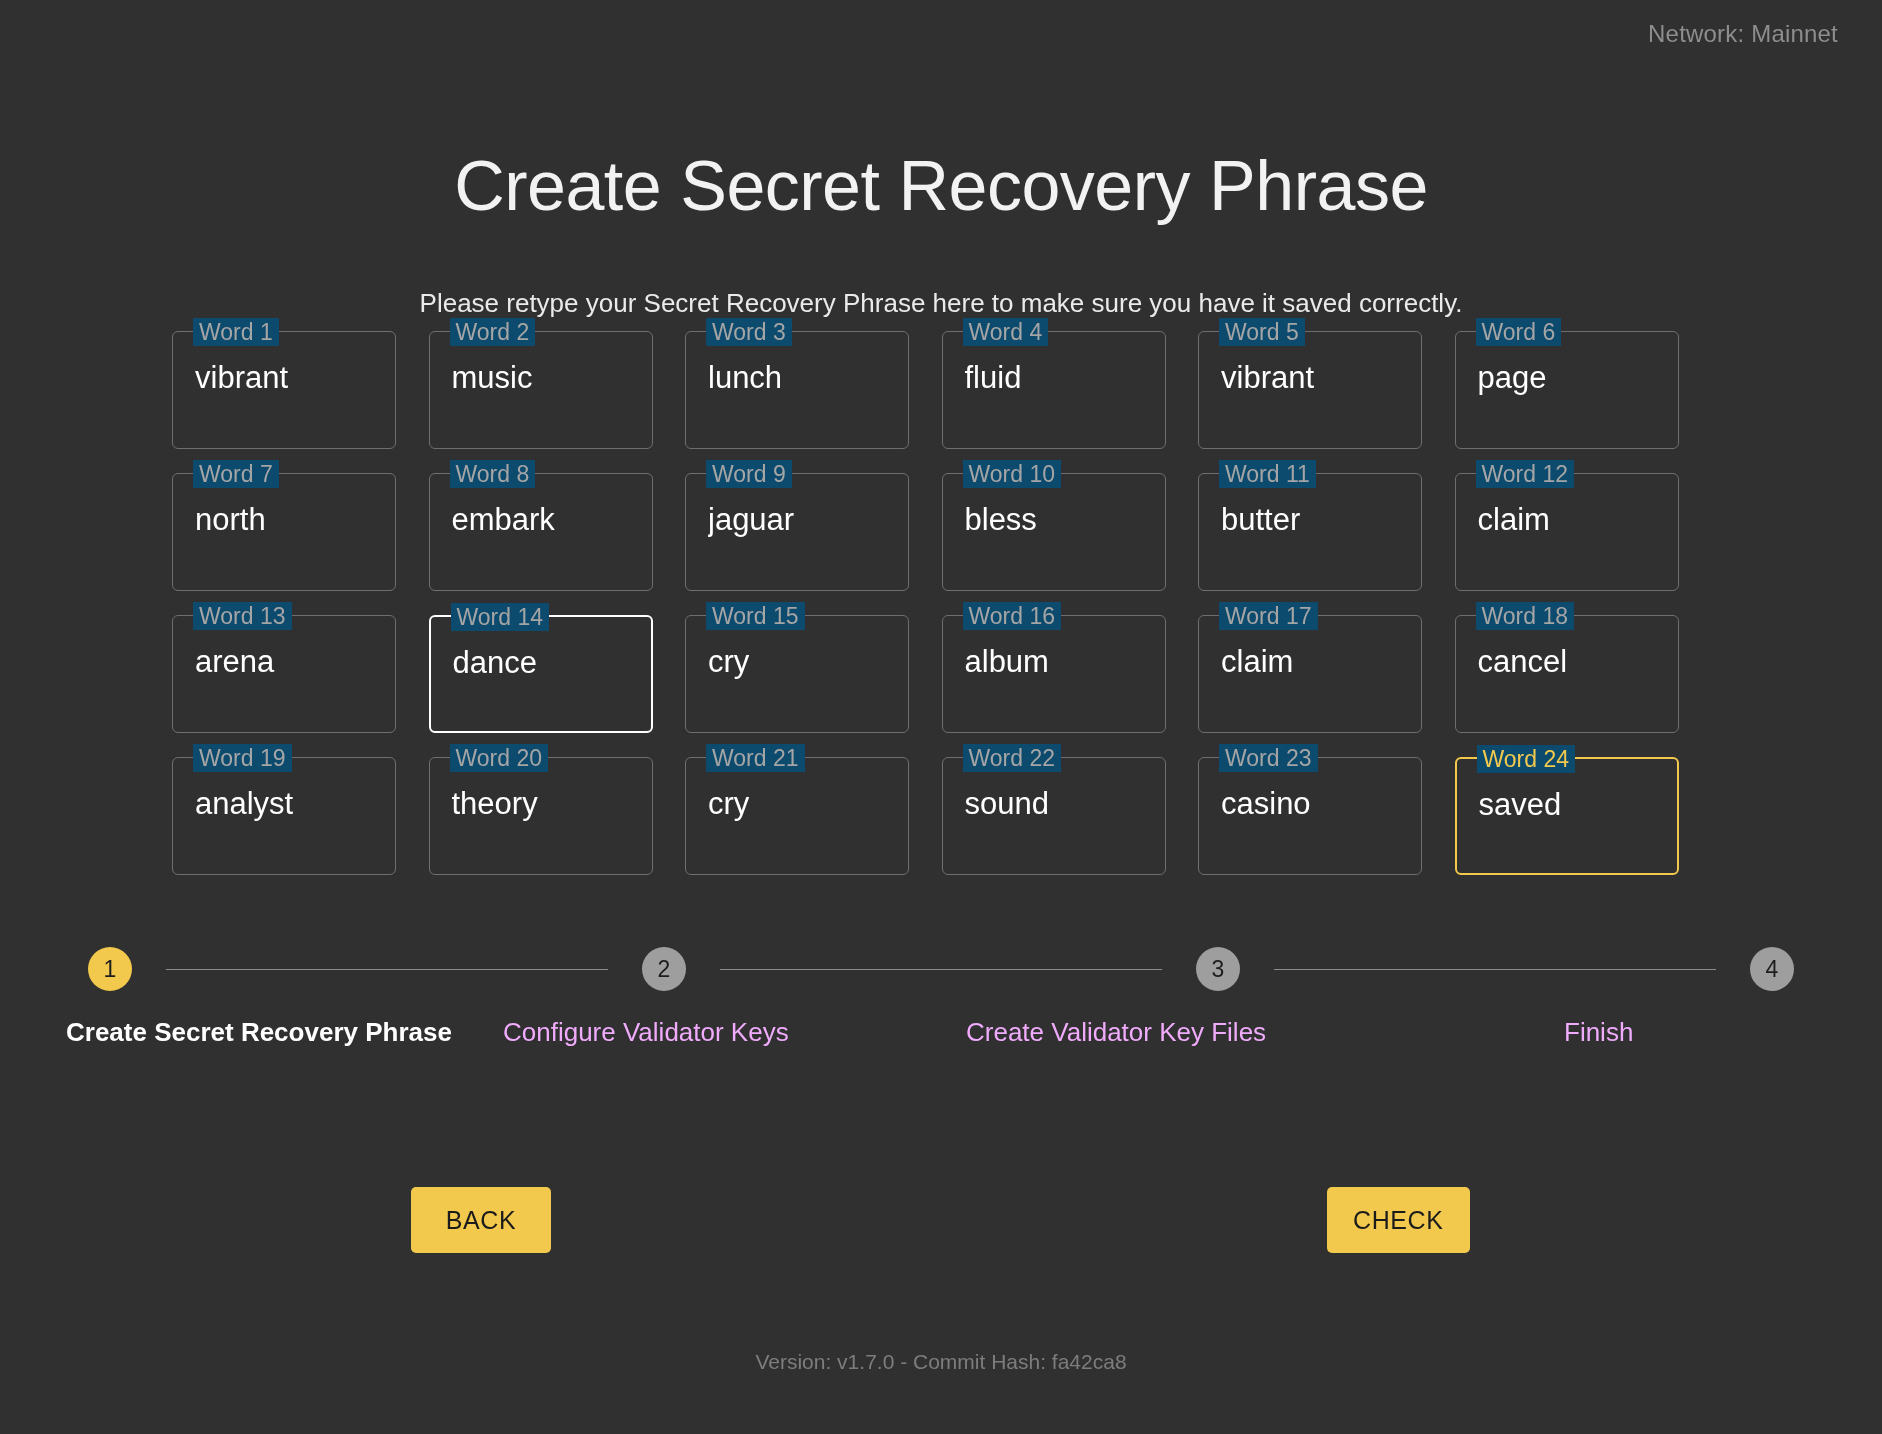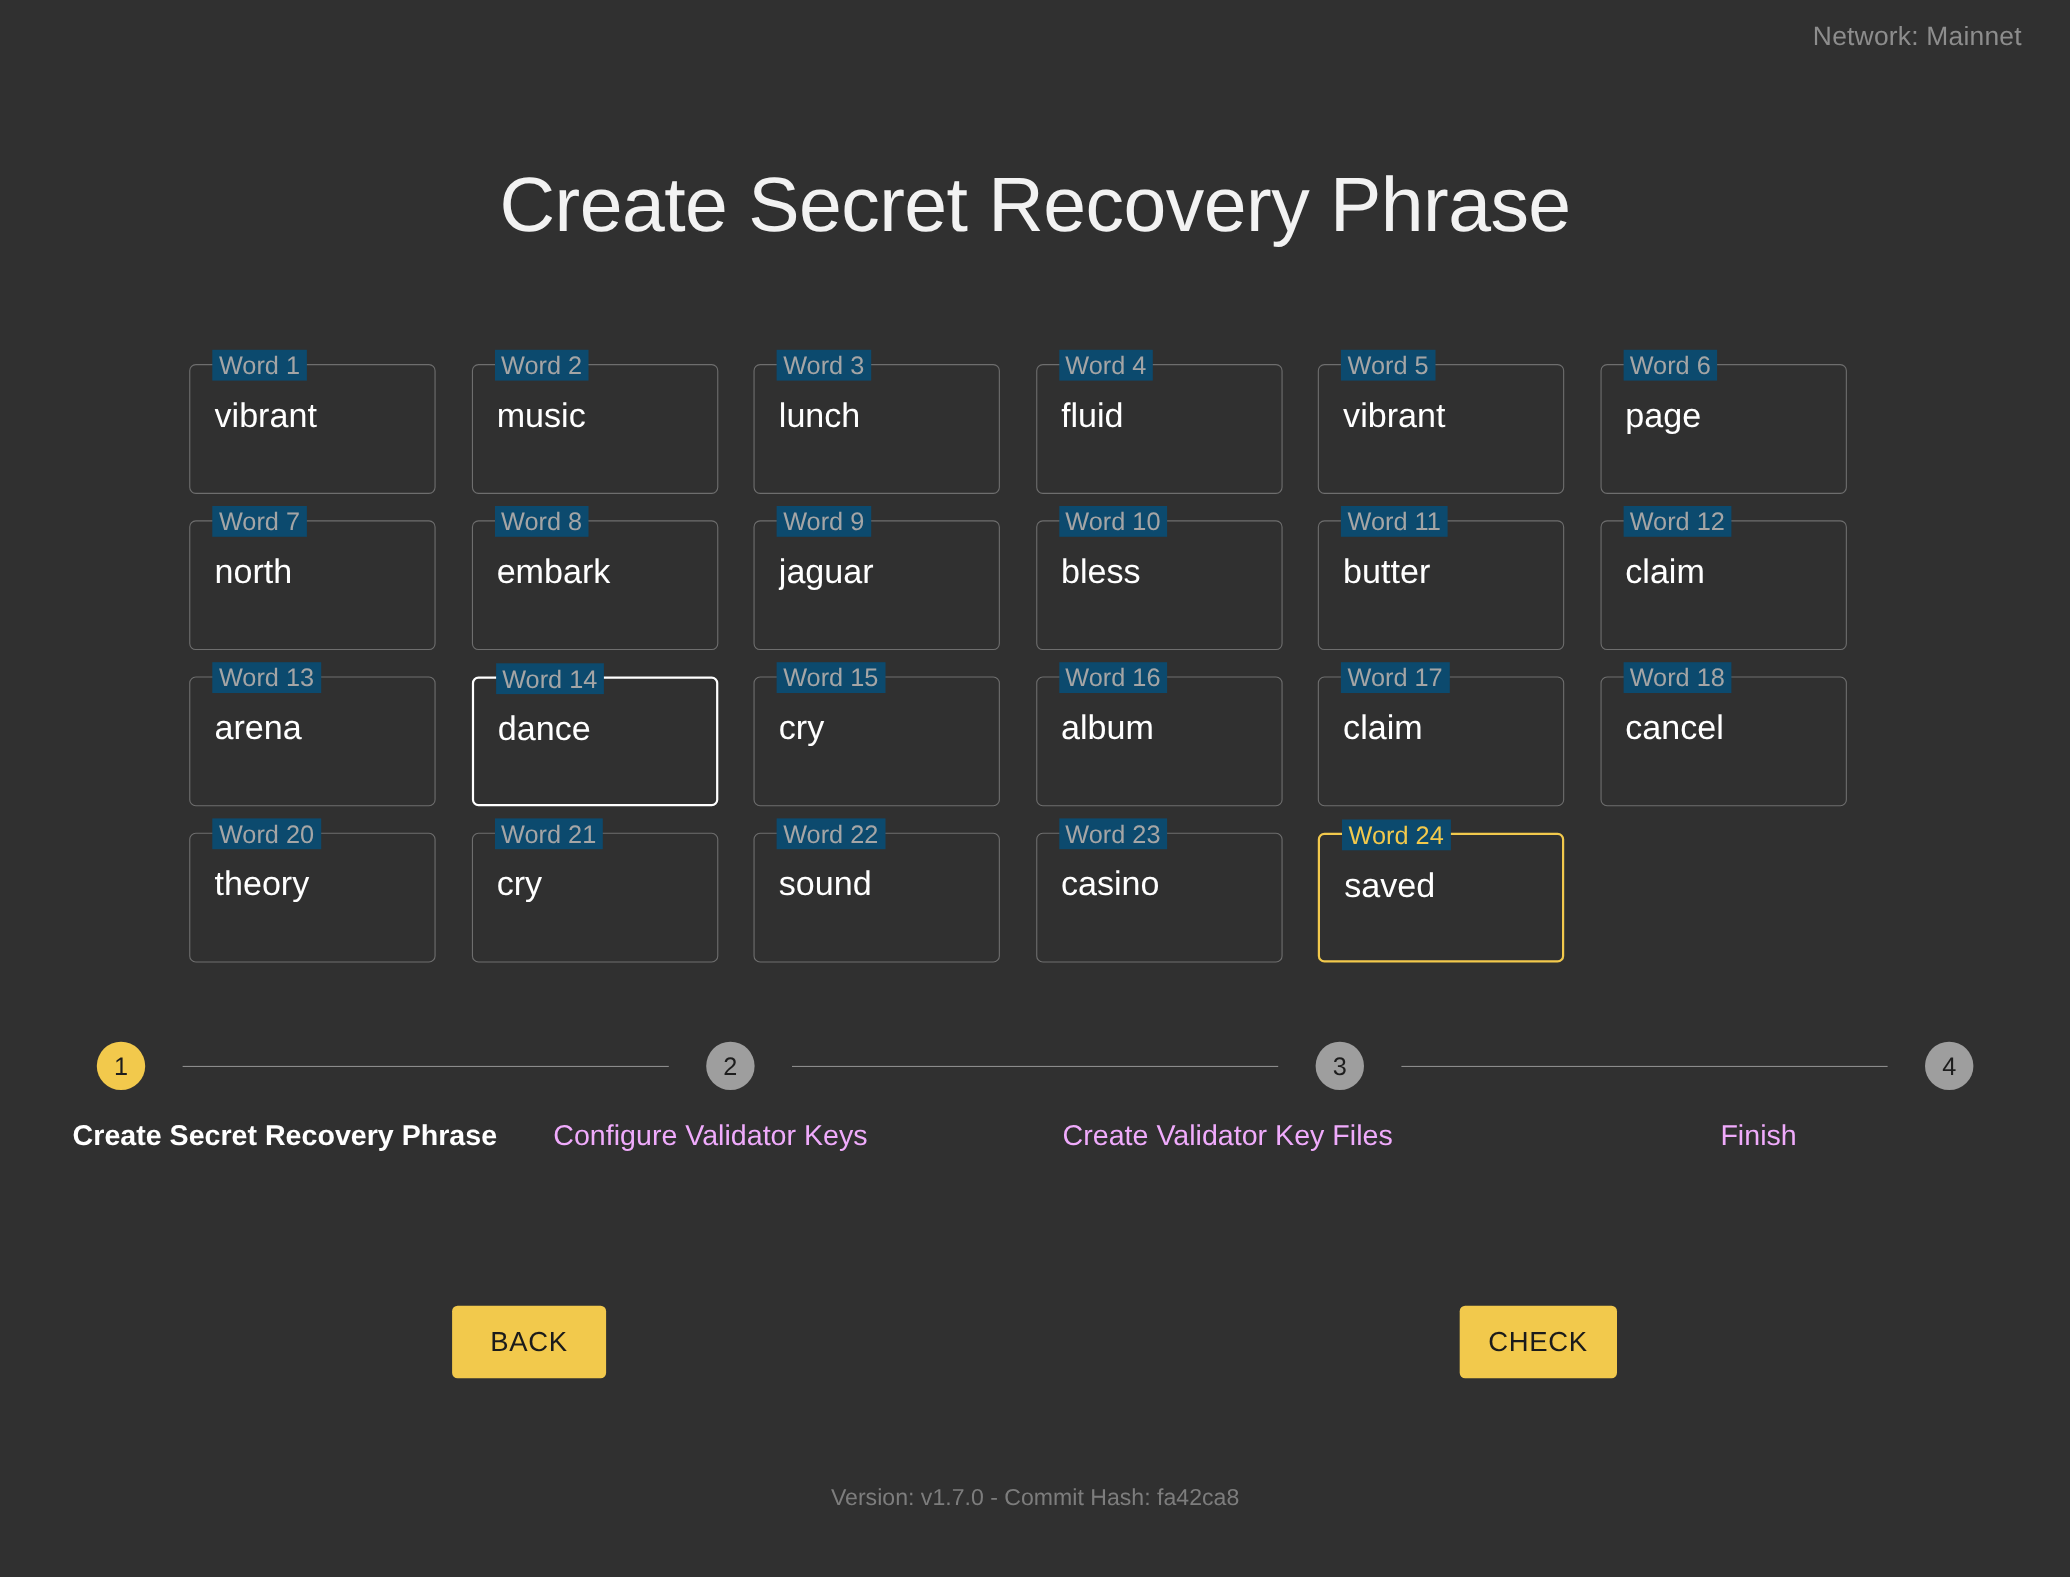--- a/index.html
+++ b/index.html
@@ -202,20 +202,21 @@
   }
 </style>
 </head>
 <body>
 
 <div class="app">
 
   <div class="network">Network: Mainnet</div>
 
   <h1 class="title">Create Secret Recovery Phrase</h1>
+  <p class="subtitle">Please retype your Secret Recovery Phrase here to make sure you have it saved correctly.</p>
 
   <div class="grid">
       <div class="field">
         <span class="label">Word 1</span>
         <span class="value">vibrant</span>
       </div>
       <div class="field">
         <span class="label">Word 2</span>
         <span class="value">music</span>
       </div>
@@ -275,20 +276,24 @@
         <span class="label">Word 16</span>
         <span class="value">album</span>
       </div>
       <div class="field">
         <span class="label">Word 17</span>
         <span class="value">claim</span>
       </div>
       <div class="field">
         <span class="label">Word 18</span>
         <span class="value">cancel</span>
+      </div>
+      <div class="field">
+        <span class="label">Word 19</span>
+        <span class="value">analyst</span>
       </div>
       <div class="field">
         <span class="label">Word 20</span>
         <span class="value">theory</span>
       </div>
       <div class="field">
         <span class="label">Word 21</span>
         <span class="value">cry</span>
       </div>
       <div class="field">

